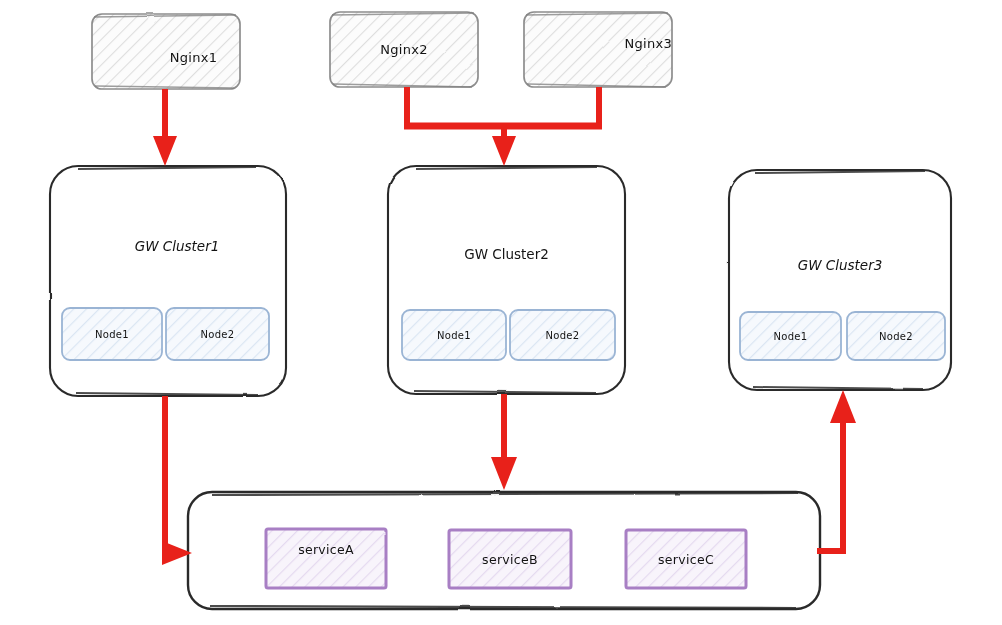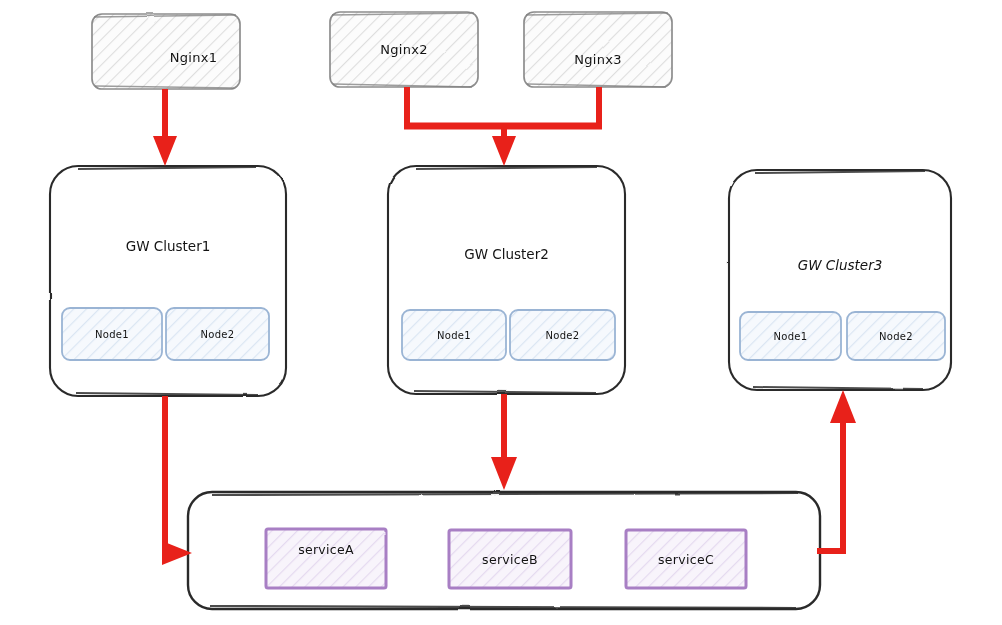--- a/index.html
+++ b/index.html
@@ -218,25 +218,25 @@
   </svg>
 
   <div class="node-layer">
 
     <div class="box nginx-box" style="left:96px; top:14px; width:148px; height:86px;padding-left:47px;">
       <span class="label">Nginx1</span>
     </div>
     <div class="box nginx-box" style="left:330px; top:12px; width:148px; height:75px;">
       <span class="label">Nginx2</span>
     </div>
-    <div class="box nginx-box" style="left:524px; top:24px; width:148px; height:71px;">
+    <div class="box nginx-box" style="left:524px; top:8px; width:148px; height:71px;justify-content:flex-end;">
       <span class="label">Nginx3</span>
     </div>
 
-    <div class="box cluster-box" style="left:50px; top:166px; width:236px; height:224px;">
+    <div class="box cluster-box" style="left:59px; top:166px; width:236px; height:224px;font-style:italic;">
       <div class="cluster-title" style="top:72px;">GW Cluster1</div>
     </div>
     <div class="box node-box" style="left:62px; top:308px; width:100px; height:52px;">
       <span class="label">Node1</span>
     </div>
     <div class="box node-box" style="left:166px; top:308px; width:103px; height:52px;">
       <span class="label">Node2</span>
     </div>
 
     <div class="box cluster-box" style="left:388px; top:166px; width:237px; height:268px;">

